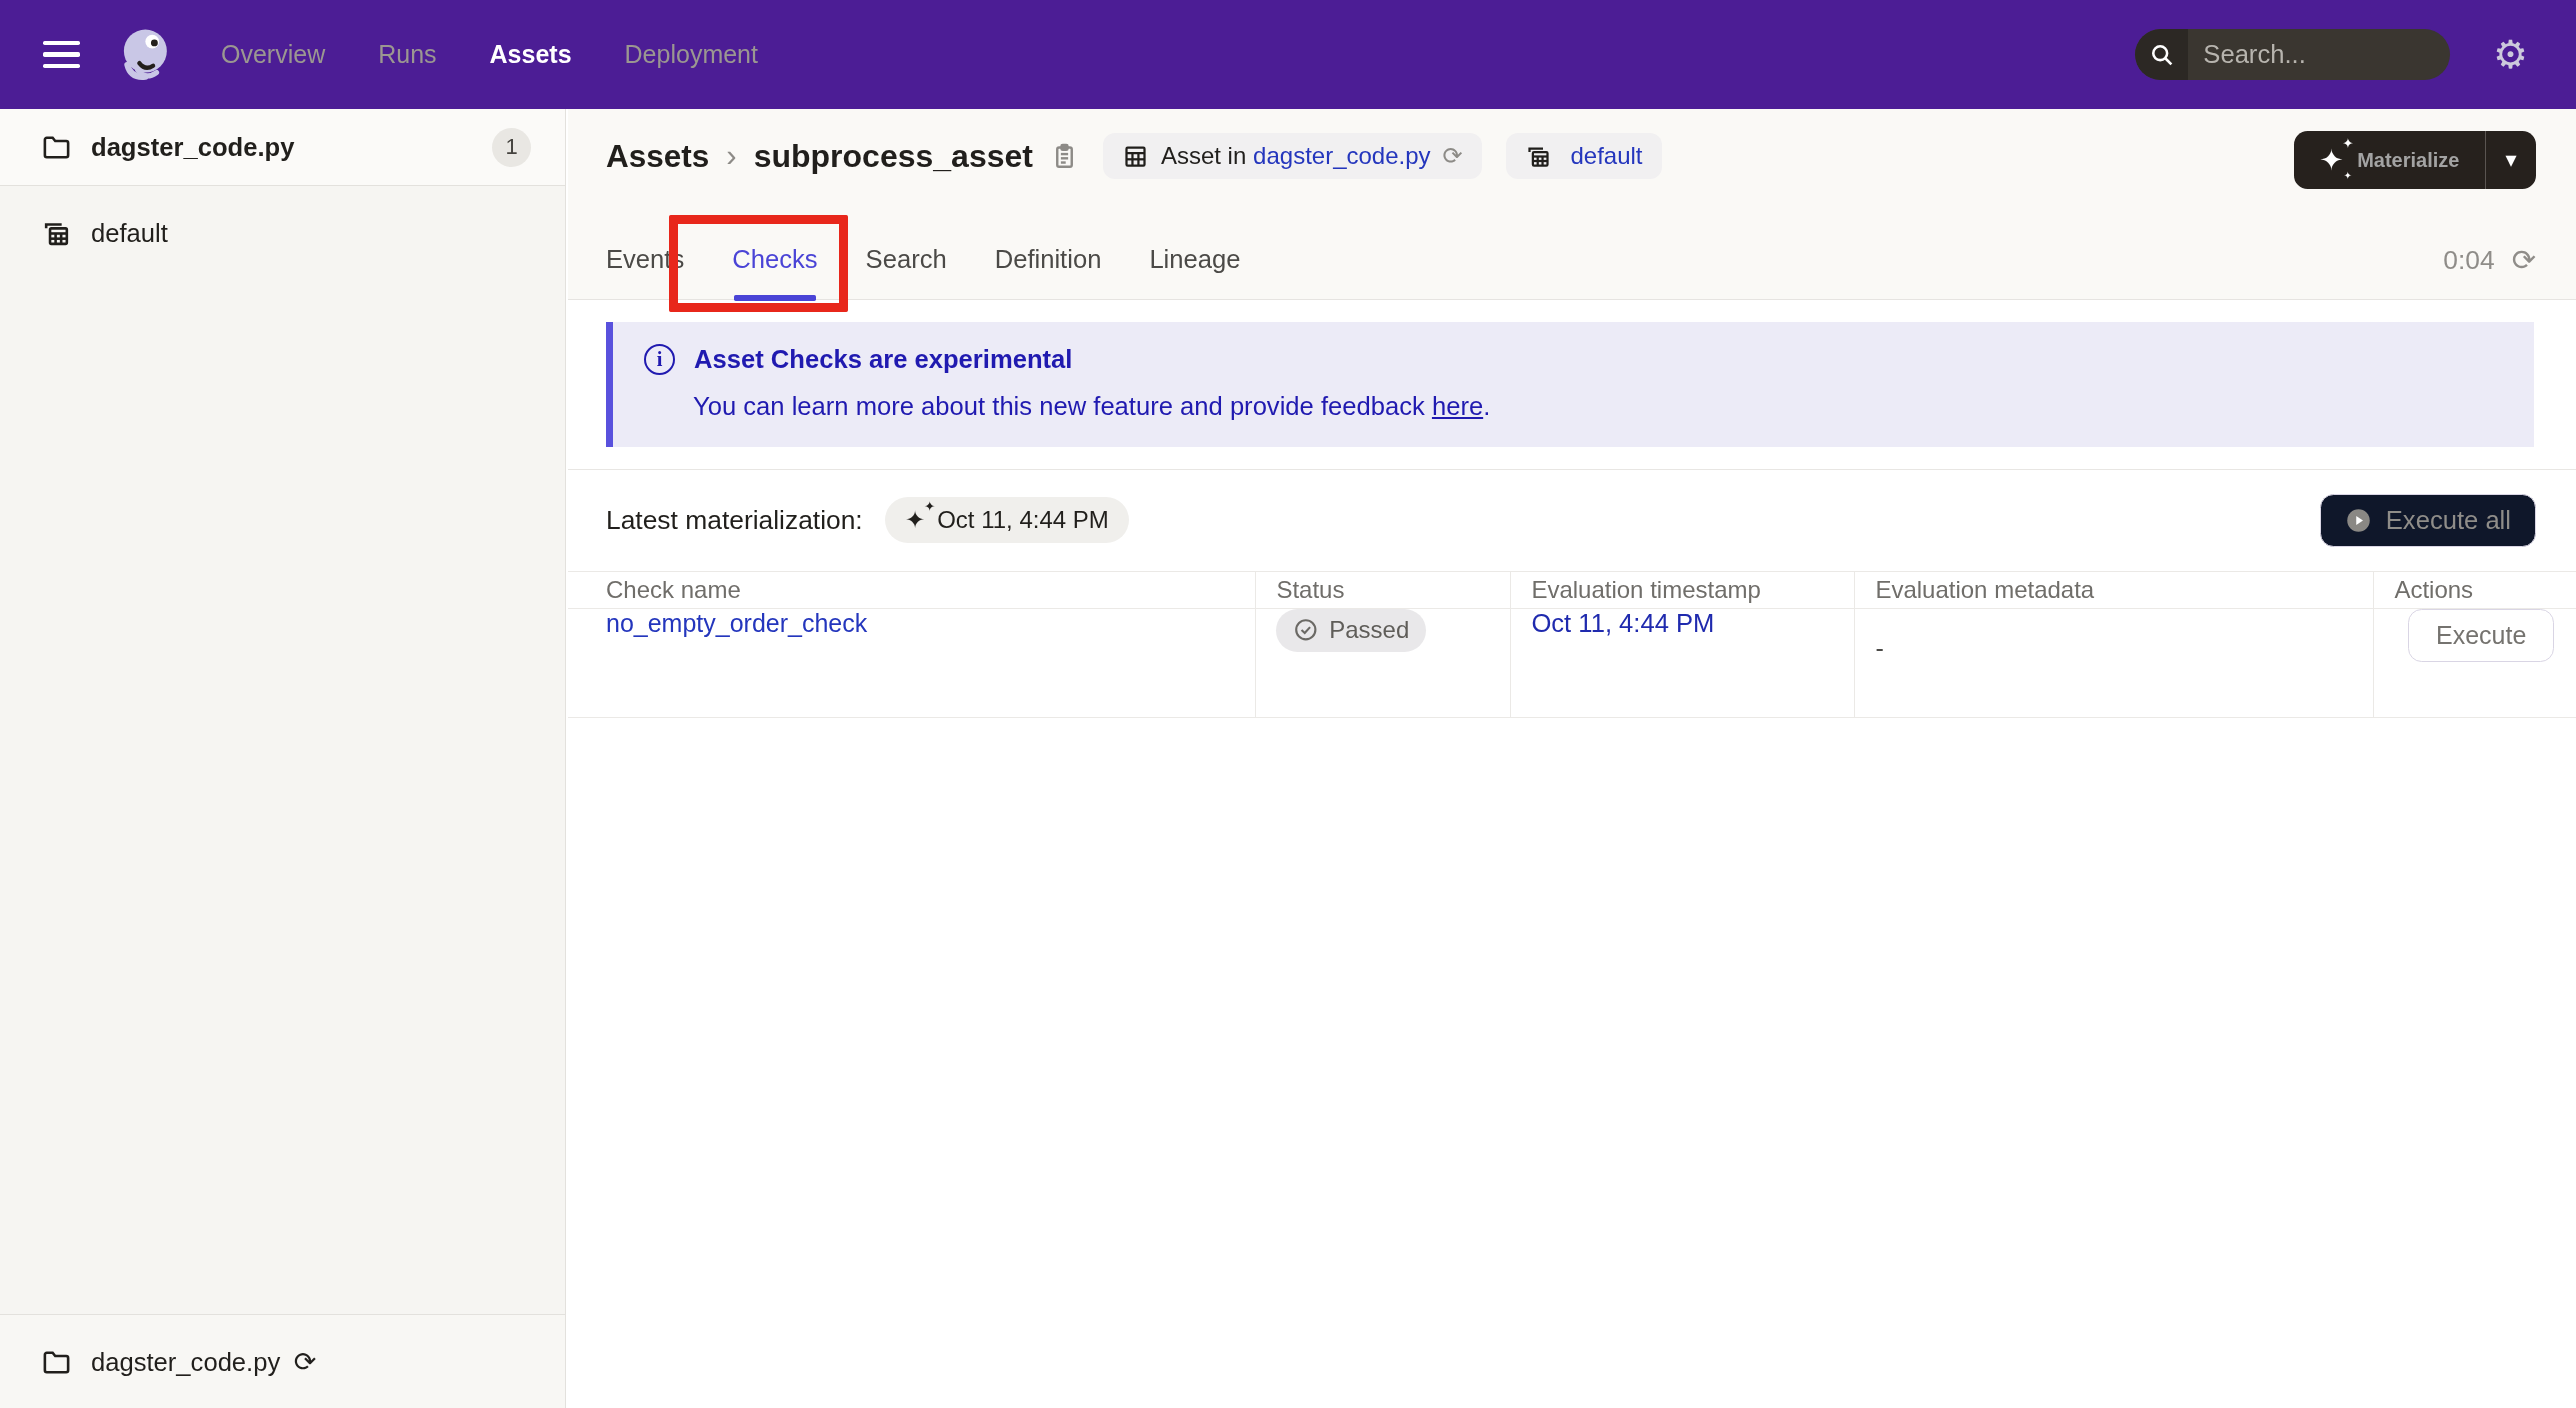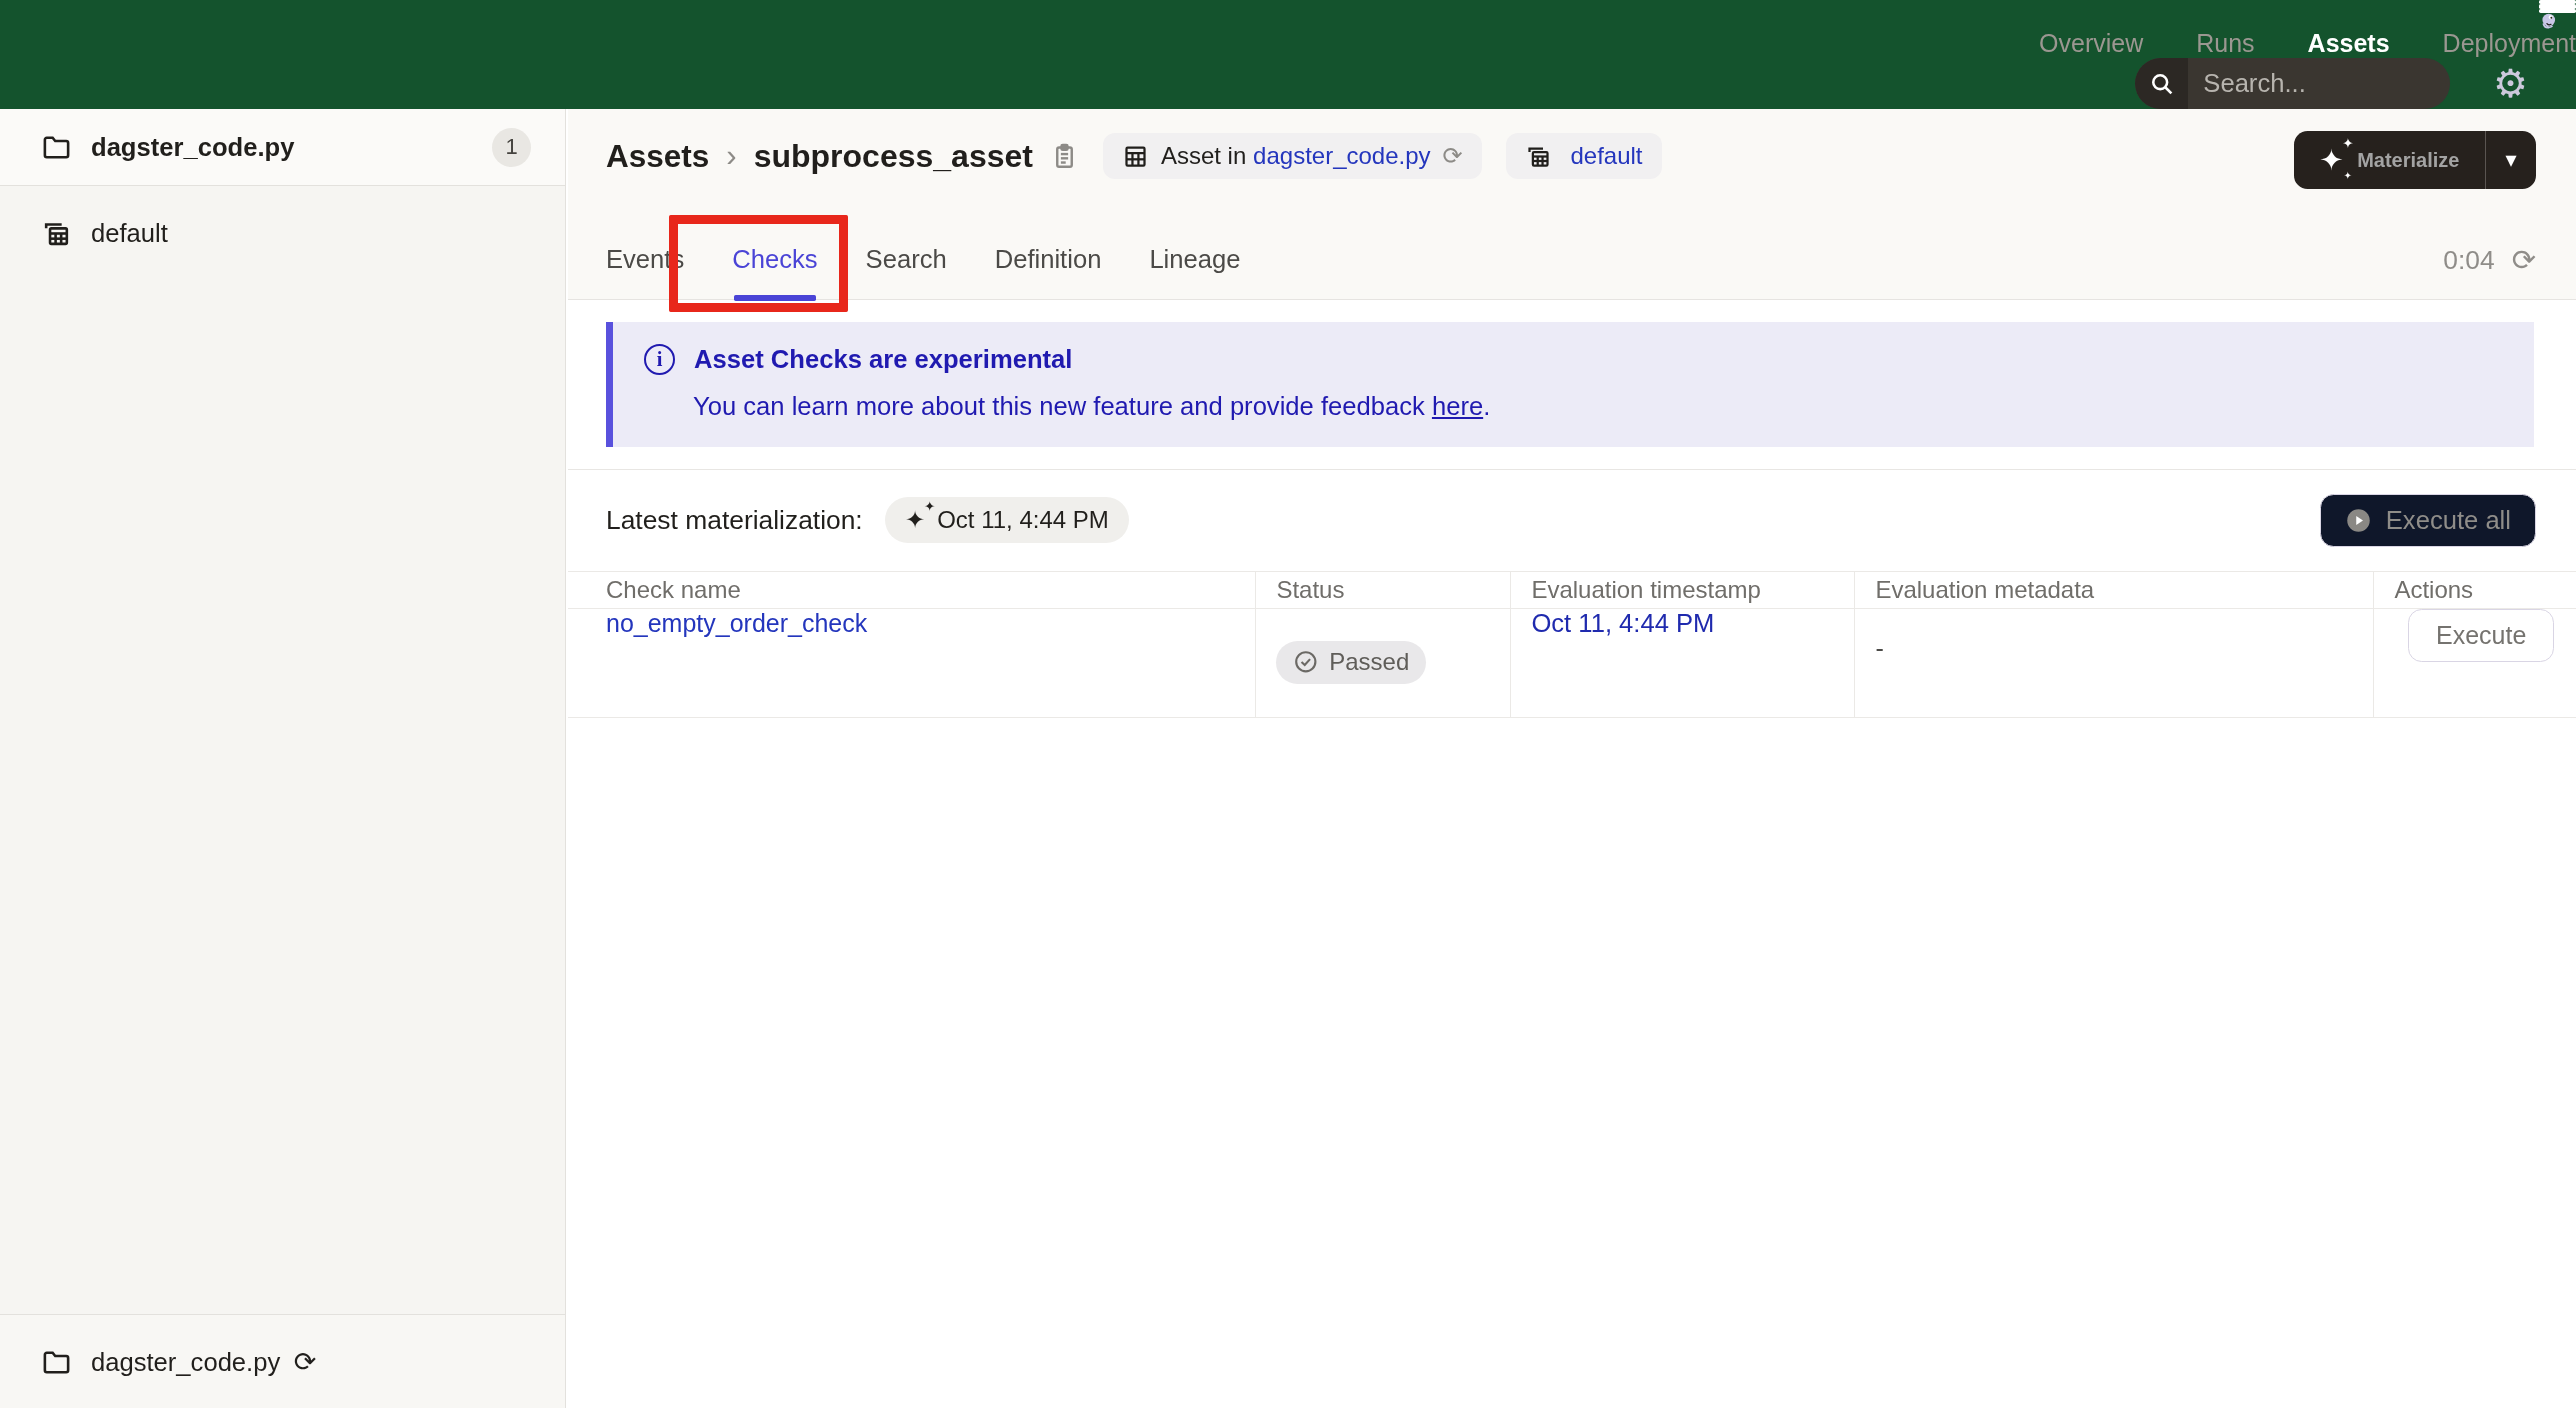--- a/index.html
+++ b/index.html
@@ -1,21 +1,21 @@
 <!DOCTYPE html>
 <html style="font-size:13.6px"><head>
 <meta charset="utf-8">
 <style>
   * { margin:0; padding:0; box-sizing:border-box; }
   html,body { width:2576px; height:1409px; overflow:hidden; background:#ffffff;
     font-family:"Liberation Sans", sans-serif; }
 
   
   .topnav { position:absolute; top:0; left:0; width:2576px; height:109px;
-    background:#14532d; display:flex; align-items:flex-end;flex-direction:column; }
+    background:#4c1d95; display:flex; align-items:center; }
   .hamburger { width:37px; height:27px; margin-left:43px; display:flex; flex-direction:column;
     justify-content:space-between; cursor:pointer; }
   .hamburger span { display:block; height:4.3px; background:#ffffff; border-radius:1.7px; }
   .logo { width:55px; height:55px; margin-left:37px; }
   .navlinks { display:flex; align-items:center; gap:53px; margin-left:49px; }
   .navlink { font-size:25px; color:#9b9791; cursor:pointer; }
   .navlink.active { color:#ffffff; font-weight:700; }
   .topnav-right { margin-left:auto; display:flex; align-items:center; }
   .searchbox { width:315px; height:51px; background:#3a3630; border-radius:27px;
     display:flex; align-items:center; overflow:hidden; }
@@ -103,21 +103,21 @@
   .grid-head, .grid-row { display:grid; grid-template-columns:687px 255px 344px 519px 1fr; }
   .grid-head { border-top:1.7px solid #ebe9e6; border-bottom:1.7px solid #ebe9e6; height:38px; }
   .grid-head > div { display:flex; align-items:center; font-size:24px; color:#706e6a; padding-left:20.4px; }
   .grid-head > div:first-child { padding-left:38px; }
   .grid-head > div + div, .grid-row > div + div { border-left:1.7px solid #ebe9e6; }
   .grid-row { height:109px; border-bottom:1.7px solid #ebe9e6; }
   .grid-row > div { display:flex; align-items:flex-start; padding-left:20.4px; }
   .grid-row > div:first-child { padding-left:38px; }
   .check-link { font-size:25px; color:#2436bd; cursor:pointer; }
   .status-badge { display:flex; align-items:center; gap:10.2px; background:#e9e8ea; border-radius:22px;
-    height:43px; padding:0 17px; font-size:24px; color:#5f5d59;margin-top:32px; }
+    height:43px; padding:0 17px; font-size:24px; color:#5f5d59; }
   .ts-link { font-size:25.6px; color:#1f2aae; cursor:pointer; }
   .meta-cell { align-items:flex-start !important; padding-top:25.6px; font-size:25px; color:#4b4a47; }
   .execute-btn { height:53px; background:#ffffff; border:1.7px solid #d9d5e4; border-radius:13.6px;
     padding:0 27px; font-size:25px; color:#75736f; cursor:pointer; margin-left:13.6px;
     font-family:"Liberation Sans",sans-serif; }
 </style>
 </head>
 <body>
 
 <div class="topnav">

